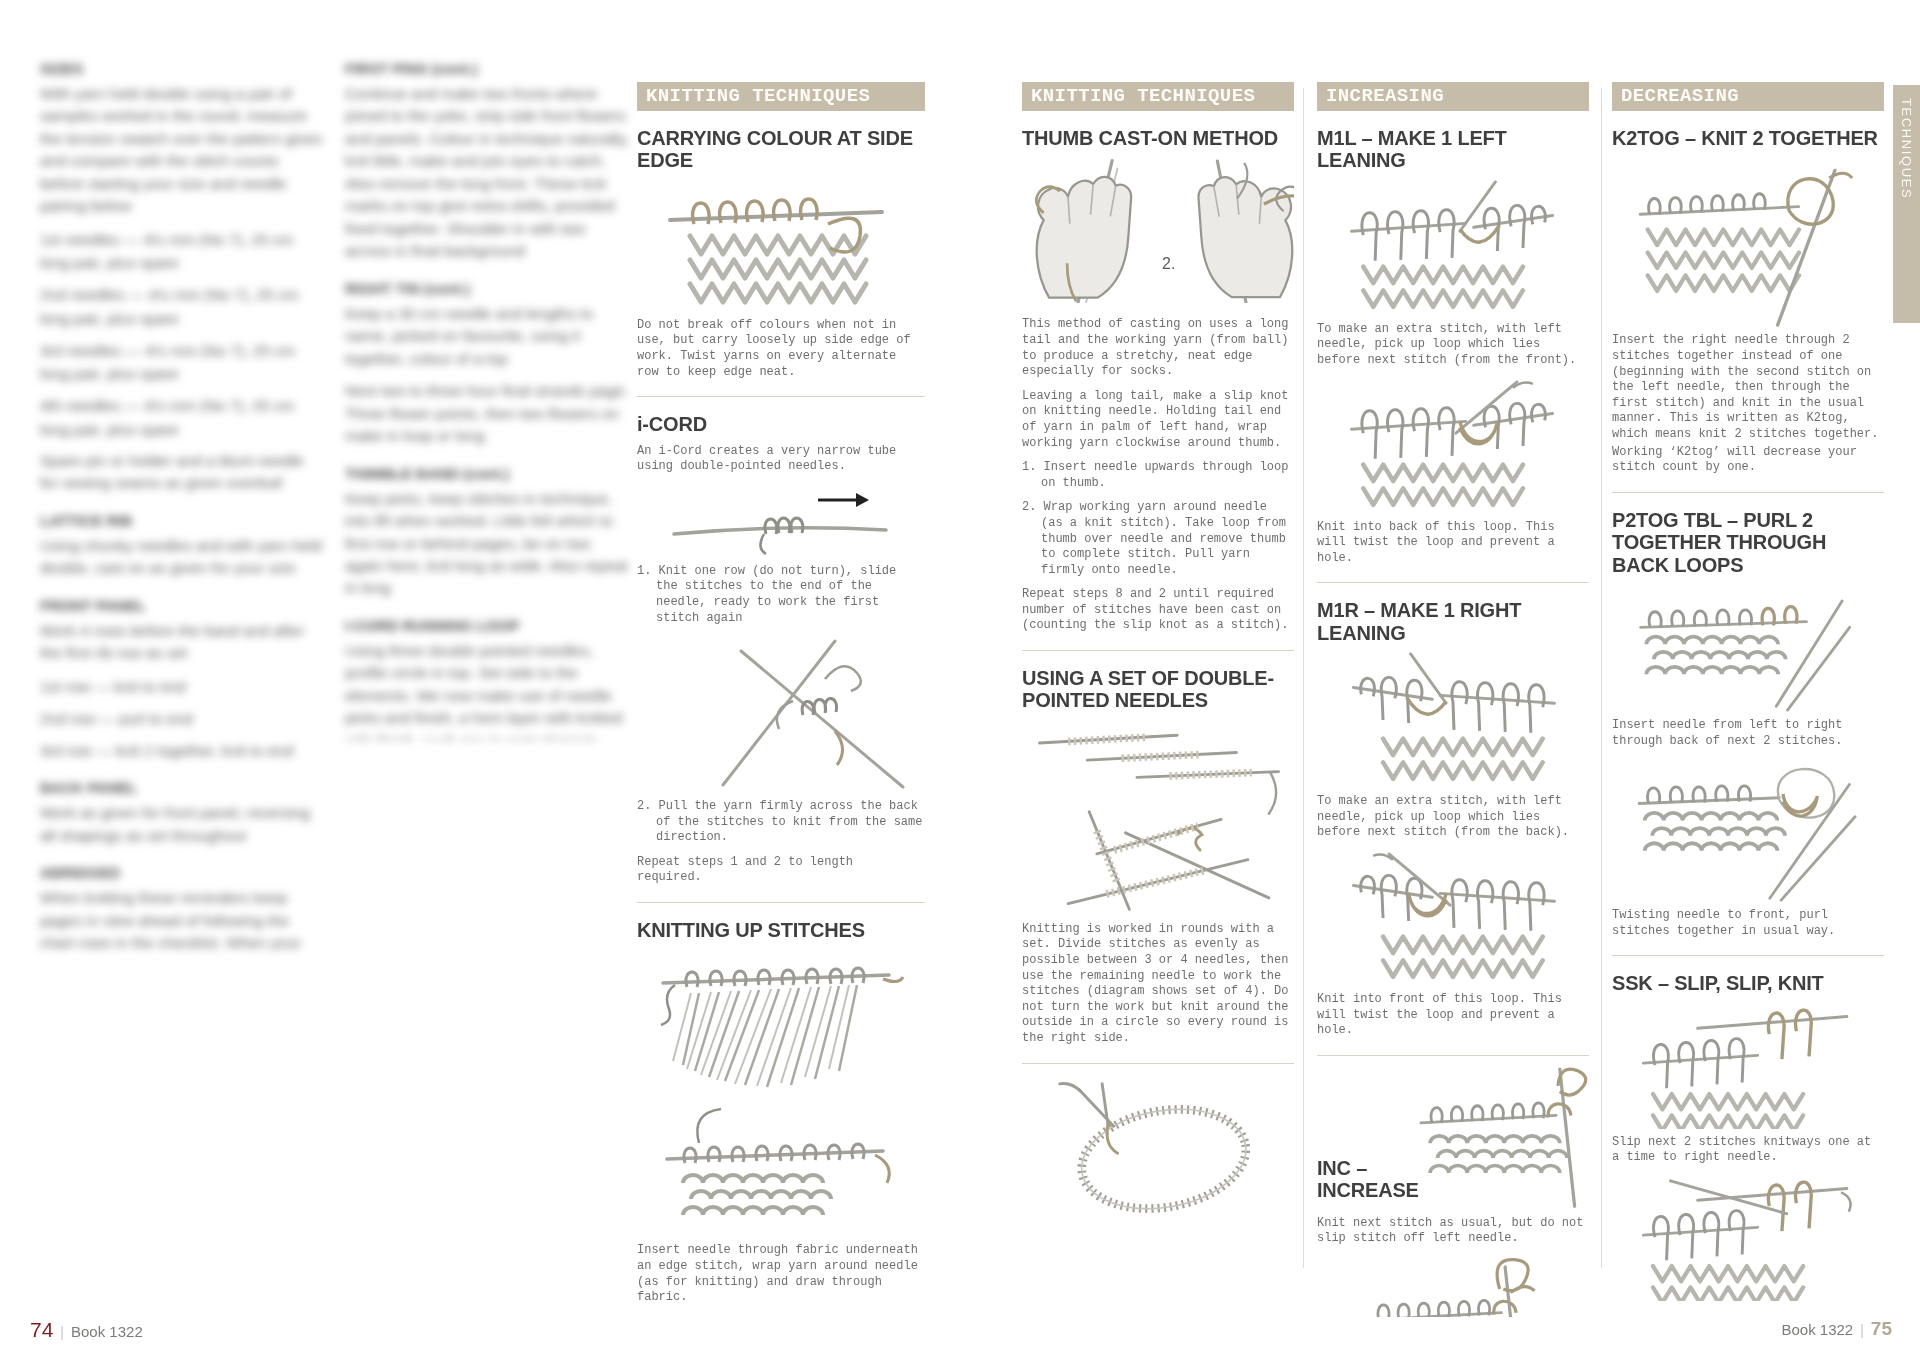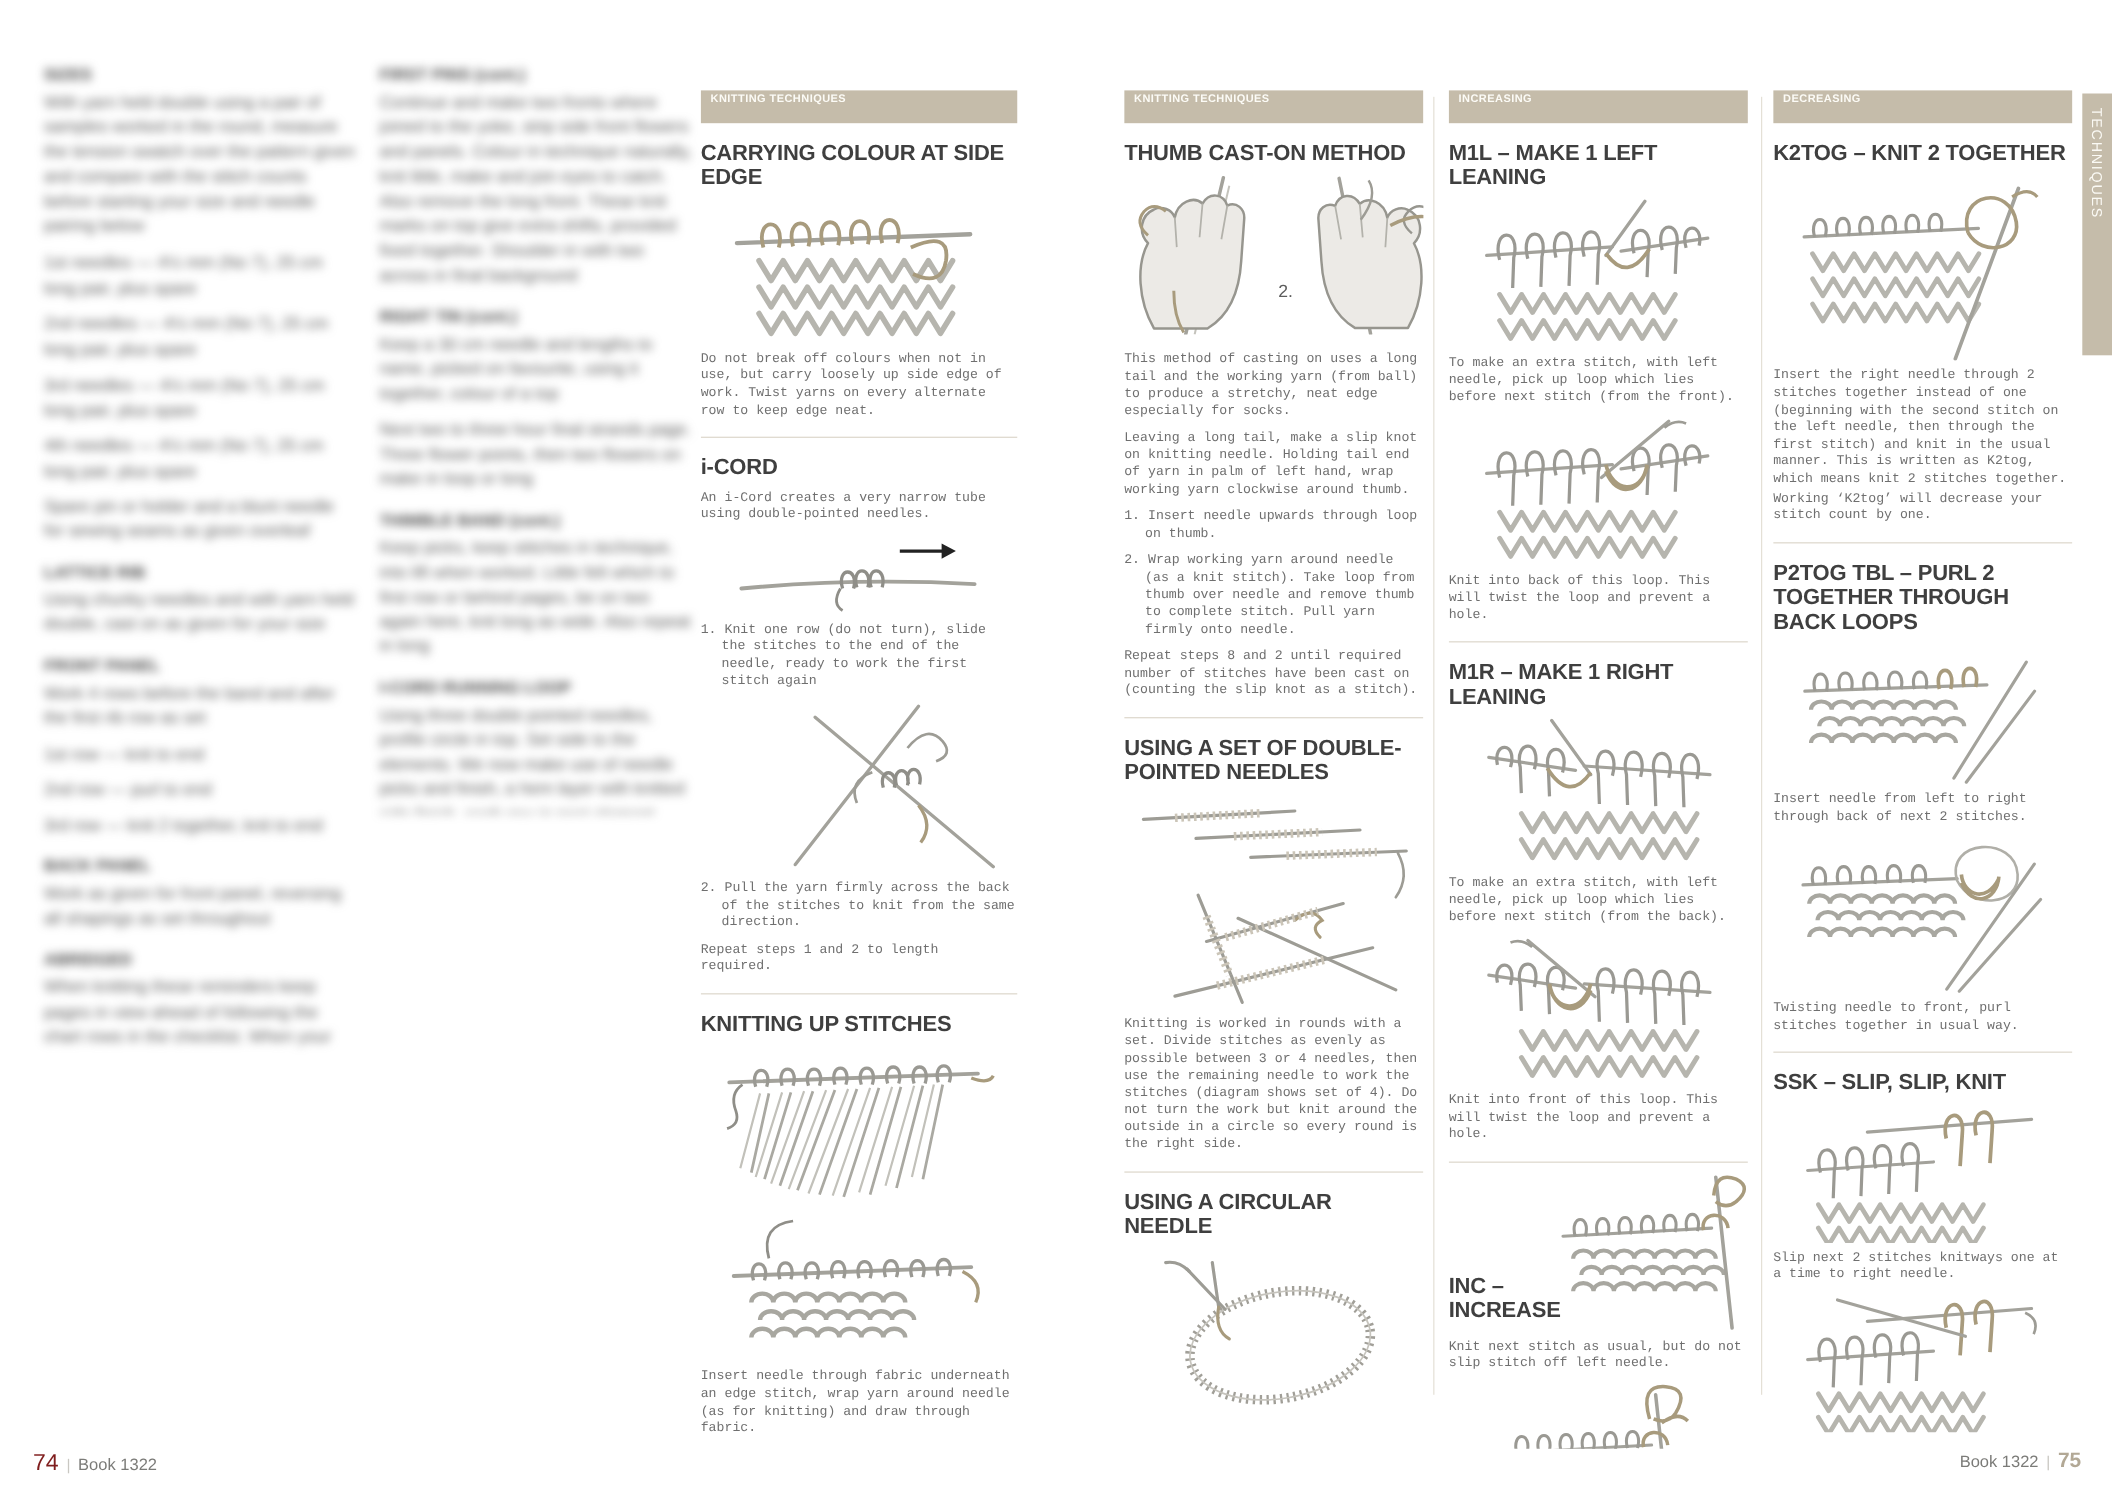--- a/index.html
+++ b/index.html
@@ -3,22 +3,22 @@
 <meta charset="utf-8">
 <title>Knitting Techniques — Book 1322</title>
 <style>
   html,body{margin:0;padding:0;background:#ffffff;}
   body{font-family:"Liberation Sans",sans-serif;}
   .page{position:relative;width:1920px;height:1357px;background:#fff;overflow:hidden;}
 
   .col{position:absolute;top:82px;overflow:hidden;}
   .blurcol{position:absolute;top:60px;filter:blur(4.2px);overflow:hidden;}
 
-  .colhead{background:#c5bcaa;color:#fcfbf6;font-weight:bold;font-size:10px;
-           letter-spacing:.4px;padding:3px 9px 16px;margin-bottom:12px;}
+  .colhead{background:#c5bcaa;color:#fcfbf6;font-weight:bold;font-size:19px;
+           letter-spacing:.4px;padding:3px 9px 4px;margin-bottom:12px;font-family:Liberation Mono, monospace;}
   h3.sec{color:#3f3f3f;font-size:20px;line-height:1.12;font-weight:bold;margin:16px 0 8px;letter-spacing:-.2px;}
   h3.first{}
   p.body{color:#6f6f6f;font-size:12px;line-height:1.3;margin:6px 0 9px;font-family:Liberation Mono, monospace;}
   p.step{padding-left:19px;text-indent:-19px;}
   .div{border:none;border-top:1px solid #d9d3c6;margin:16px 0 2px;height:0;}
   .fig{display:flex;justify-content:center;margin:6px 0;}
   .fig svg{display:block;}
 
   
   .blur-h{font-weight:bold;color:#4a4a4a;font-size:15px;margin:17px 0 6px;}
@@ -350,21 +350,20 @@
     <p class="body">Repeat steps 8 and 2 until required number of stitches have been cast on (counting the slip knot as a stitch).</p>
     <div class="div"></div>
     <h3 class="sec">USING A SET OF DOUBLE-POINTED NEEDLES</h3>
     <div class="fig">
         <svg width="252" height="196" viewBox="0 0 260 205">
           <use href="#f-dpn"></use>
         </svg>
       </div>
     <p class="body">Knitting is worked in rounds with a set. Divide stitches as evenly as possible between 3 or 4 needles, then use the remaining needle to work the stitches (diagram shows set of 4). Do not turn the work but knit around the outside in a circle so every round is the right side.</p>
     <div class="div"></div>
-    <h3 class="sec">USING A CIRCULAR NEEDLE</h3>
     <div class="fig">
         <svg width="212" height="150" viewBox="0 0 220 155">
           <use href="#f-circ"></use>
         </svg>
       </div>
 
   </section>
 
   <section class="col" style="left:1317px;width:272px;height:1235px;">
     <div class="colhead">INCREASING</div>

